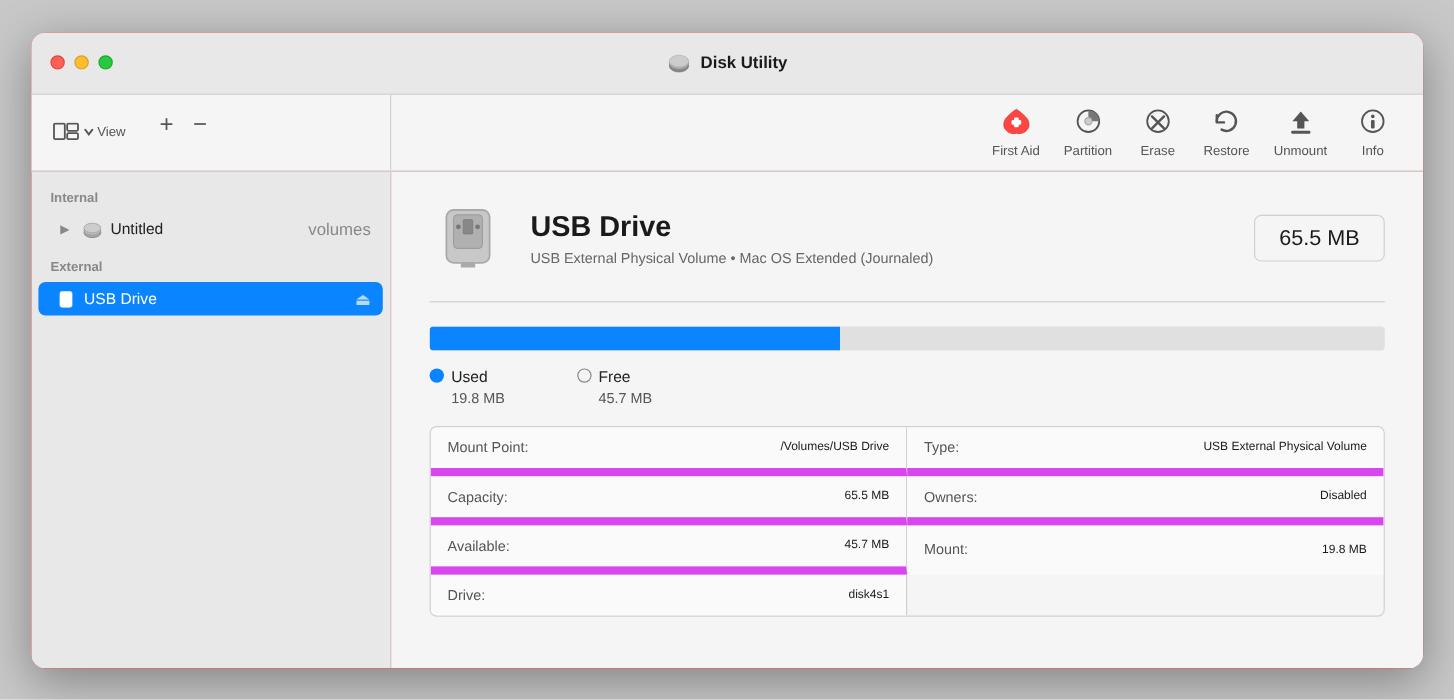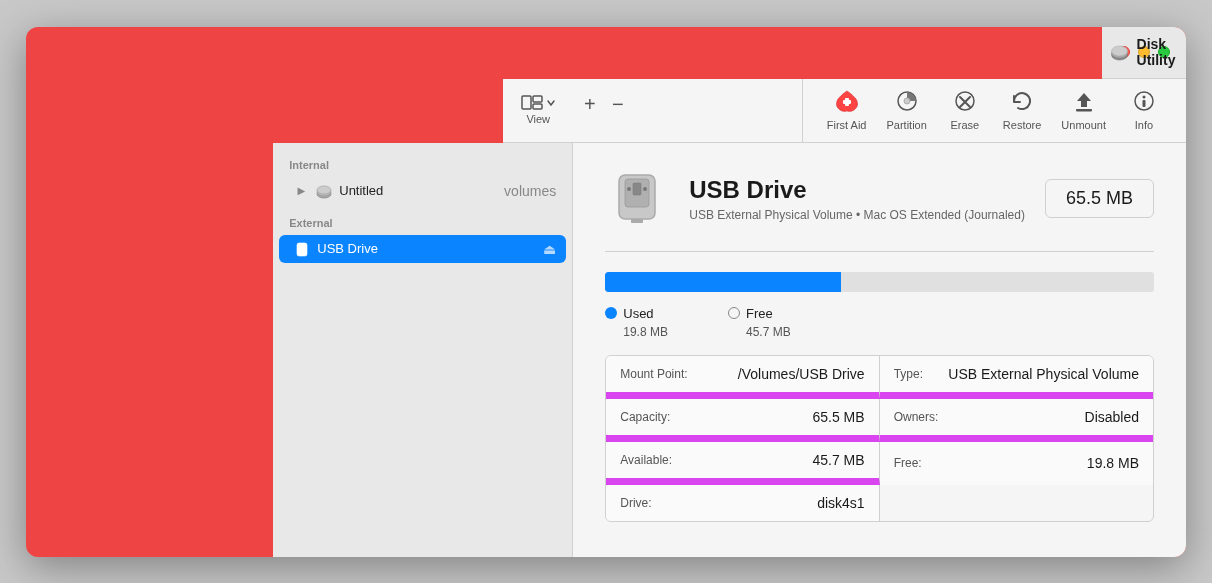--- a/index.html
+++ b/index.html
@@ -16,21 +16,20 @@
 
     .window {
       width: 1160px;
       height: 530px;
       background: #ef4444;
       border-radius: 12px;
       box-shadow: 0 10px 40px rgba(0,0,0,0.35);
       display: flex;
       flex-direction: column;
       overflow: hidden;
-      align-items: flex-end;
     }
 
     
     .titlebar {
       background: #e8e8e8;
       border-bottom: 1px solid #d0d0d0;
       height: 52px;
       display: flex;
       align-items: center;
       padding: 0 16px;
@@ -327,21 +326,21 @@
     .info-cell:nth-child(odd) { border-right: 1px solid #d0d0d0; }
     .info-cell:nth-last-child(1),
     .info-cell:nth-last-child(2) { border-bottom: none; }
 
     .info-key {
       font-size: 12px;
       color: #555;
     }
 
     .info-val {
-      font-size: 14px;
+      font-size: 10px;
       color: #1a1a1a;
       text-align: right;
     }
 
     
     .toolbar-wrapper {
       background: #f5f5f5;
       border-bottom: 1px solid #d0d0d0;
       height: 64px;
       display: flex;
@@ -390,21 +389,21 @@
         </svg>
       </div>
       <span class="title-text">Disk Utility</span>
     </div>
   </div>
 
   <div class="toolbar-wrapper">
 
     <div class="toolbar-sidebar-spacer">
 
-      <div style="display:flex;flex-direction:column;align-items:center;gap:2px;cursor:pointer;padding:2px 6px;">
+      <div style="display:flex;flex-direction:row;align-items:center;gap:2px;cursor:pointer;padding:2px 6px;">
         <div style="display:flex;gap:1px;align-items:center;">
           <svg width="22" height="16" viewBox="0 0 22 16">
             <rect x="1" y="1" width="9" height="13" rx="1" fill="none" stroke="#555" stroke-width="1.5"></rect>
             <rect x="12" y="1" width="9" height="6" rx="1" fill="none" stroke="#555" stroke-width="1.5"></rect>
             <rect x="12" y="9" width="9" height="5" rx="1" fill="none" stroke="#555" stroke-width="1.5"></rect>
           </svg>
           <svg width="10" height="10" viewBox="0 0 10 10" style="margin-left:2px;">
             <path d="M2 3 L5 7 L8 3" fill="none" stroke="#555" stroke-width="1.5" stroke-linecap="round"></path>
           </svg>
         </div>
@@ -580,21 +579,21 @@
           <span class="info-key">Owners:</span>
           <span class="info-val">Disabled</span>
         </div>
 
         <div class="info-cell">
           <span class="info-key">Available:</span>
           <span class="info-val">45.7 MB</span>
         </div>
 
         <div class="info-cell">
-          <span class="info-key">Free:</span>
+          <span class="info-key">Mount:</span>
           <span class="info-val">19.8 MB</span>
         </div>
         <div class="info-cell">
           <span class="info-key">Drive:</span>
           <span class="info-val">disk4s1</span>
         </div>
       </div>
 
     </div>
   </div>

